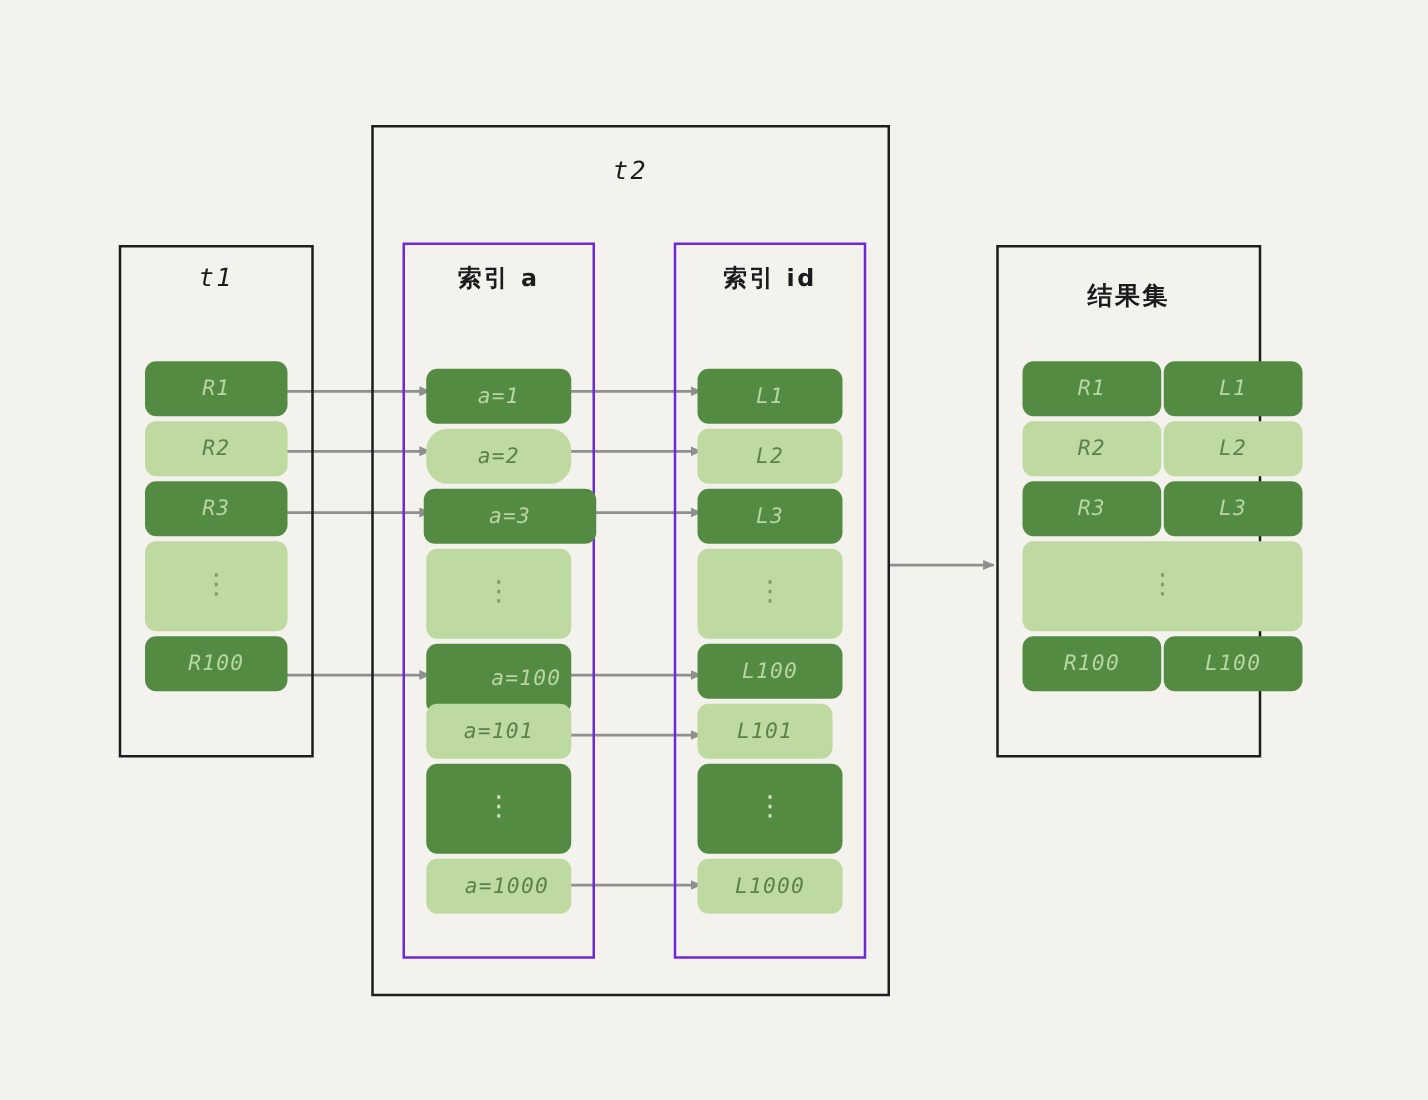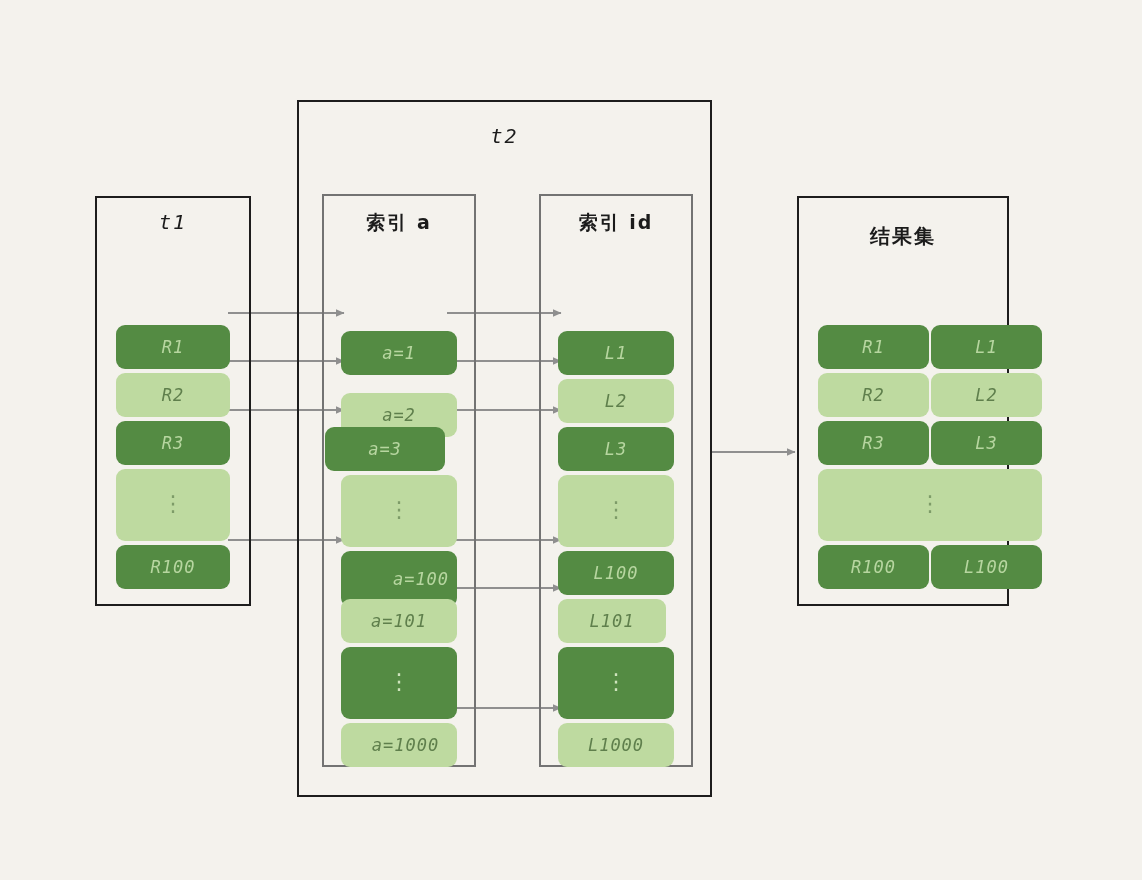--- a/index.html
+++ b/index.html
@@ -21,21 +21,21 @@
   
   .outer-box {
     position: absolute;
     border: 2px solid #1d1d1d;
     background: transparent;
     box-sizing: border-box;
   }
   
   .inner-box {
     position: absolute;
-    border: 2px solid #737373;
+    border: 2px solid #6d28d9;
     background: transparent;
     box-sizing: border-box;
   }
 
   .box-title {
     position: absolute;
     left: 0;
     right: 0;
     text-align: center;
     color: #1b1b1b;
@@ -59,21 +59,20 @@
     position: absolute;
     border-radius: 9px;
     box-sizing: border-box;
     display: flex;
     align-items: center;
     justify-content: center;
     font-family: "DejaVu Sans Mono", monospace;
     font-size: 17px;
     font-style: italic;
     letter-spacing: 1px;
-    margin-top: 36px;
   }
   .cell.dark  { background: #548b43; color: #b7d6a0; }
   .cell.light { background: #bedaa0; color: #5f7f4c; }
 
   .cell .dots {
     display: block;
     line-height: 0.62;
     font-size: 22px;
     font-style: normal;
     letter-spacing: 0;
@@ -143,24 +142,24 @@
 
   <div class="outer-box" style="left:297px; top:100px; width:415px; height:697px;">
     <div class="box-title title-latin" style="top:22px;">t2</div>
 
     <div class="inner-box" style="left:23px; top:92px; width:154px; height:573px;">
       <div class="box-title title-cjk" style="top:14px;">索引 a</div>
       <div id="idxa-rows">
           <div class="cell dark" style="left: 17px; top: 99px; width: 116px; height: 44px;">
             <span>a=1</span>
           </div>
-          <div class="cell light" style="left: 17px; top: 161px; width: 116px; height: 44px;">
+          <div class="cell light" style="left: 17px; top: 147px; width: 116px; height: 44px; border-radius: 17px;">
             <span>a=2</span>
           </div>
-          <div class="cell dark" style="left: 1px; top: 195px; width: 120px; height: 44px;">
+          <div class="cell dark" style="left: 15px; top: 195px; width: 138px; height: 44px;">
             <span>a=3</span>
           </div>
           <div class="cell light" style="left: 17px; top: 243px; width: 116px; height: 72px;">
             <span class="dots">⋮</span>
           </div>
           <div class="cell dark" style="left: 17px; top: 319px; width: 116px; height: 56px; padding-left: 44px;">
             <span>a=100</span>
           </div>
           <div class="cell light" style="left: 17px; top: 367px; width: 116px; height: 44px;">
             <span>a=101</span>

